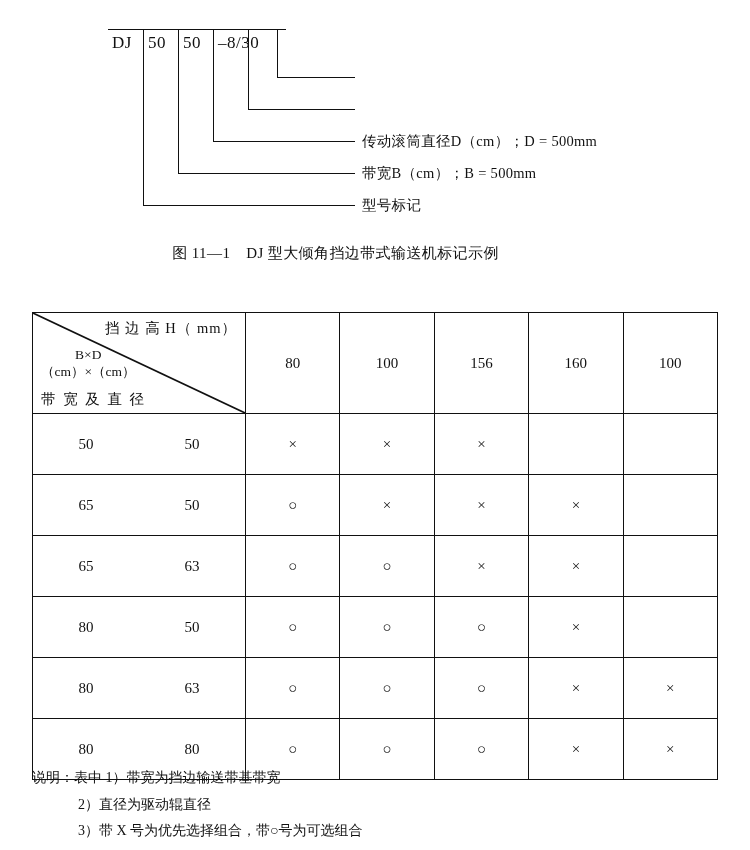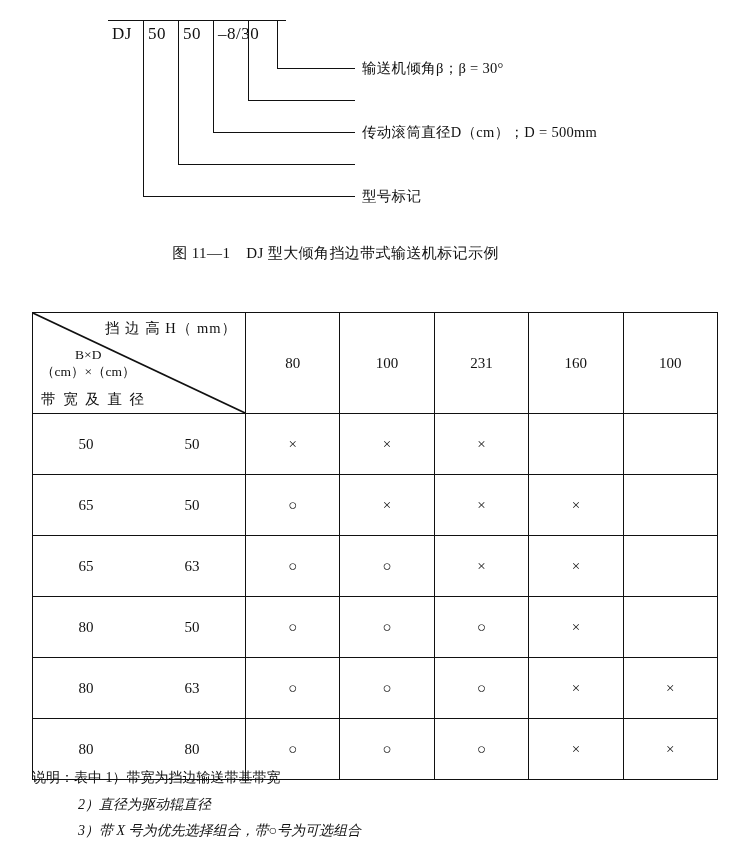--- a/index.html
+++ b/index.html
@@ -13,21 +13,21 @@
     font-family: "Liberation Serif", serif;
     color: #111;
     position: relative;
     overflow: hidden;
   }
 
   
   #diagram {
     position: absolute;
     left: 0;
-    top: 0;
+    top: 9px;
     width: 750px;
     height: 230px;
   }
   .code-token {
     position: absolute;
     font-family: "Liberation Serif", serif;
     font-size: 17px;
     letter-spacing: 0.5px;
     color: #111;
     white-space: nowrap;
@@ -173,48 +173,47 @@
     width: 690px;
     font-size: 14px;
     line-height: 1.9;
     color: #111;
   }
   #notes div {
     white-space: nowrap;
   }
   .note-indent {
     padding-left: 46px;
-    font-style: italic;
   }
 </style>
 </head>
 <body>
 
 <div id="diagram">
 
   <div class="overline" style="left:108px; top:20px; width:178px;"></div>
 
   <span class="code-token" id="tok-dj">DJ</span>
   <span class="code-token" id="tok-b">50</span>
   <span class="code-token" id="tok-d">50</span>
   <span class="code-token" id="tok-hb">–8/30</span>
 
   <div class="vline" style="left:277px; top:20px; height:48px;"></div>
   <div class="hline" style="left:277px; top:68px; width:78px;"></div>
-  <span class="leader-label" style="left:362px; top:59px;">输送机倾角β；β = 30°</span>
 
   <div class="vline" style="left:248px; top:20px; height:80px;"></div>
   <div class="hline" style="left:248px; top:100px; width:107px;"></div>
 
   <div class="vline" style="left:213px; top:20px; height:112px;"></div>
   <div class="hline" style="left:213px; top:132px; width:142px;"></div>
   <span class="leader-label" style="left:362px; top:123px;">传动滚筒直径D（cm）；D = 500mm</span>
 
   <div class="vline" style="left:178px; top:20px; height:144px;"></div>
   <div class="hline" style="left:178px; top:164px; width:177px;"></div>
+  <span class="leader-label" style="left:362px; top:155px;">带宽B（cm）；B = 500mm</span>
 
   <div class="vline" style="left:143px; top:20px; height:176px;"></div>
   <div class="hline" style="left:143px; top:196px; width:212px;"></div>
   <span class="leader-label" style="left:362px; top:187px;">型号标记</span>
 </div>
 
 <div id="captions">
   <p class="caption-line">
     <span class="caption-num">图 11—1</span><span>DJ 型大倾角挡边带式输送机标记示例</span>
   </p>
@@ -232,21 +231,21 @@
             <span class="corner-top">挡 边 高 H（ mm）</span>
             <span class="corner-mid">
               <span>B×D</span><br>
               <span>（cm）×（cm）</span>
             </span>
             <span class="corner-bot">带 宽 及 直 径</span>
           </div>
         </td>
         <td>80</td>
         <td>100</td>
-        <td>231</td>
+        <td>156</td>
         <td>160</td>
         <td>100</td>
       </tr>
 
       <tr>
         <td class="bd-cell">
           <div class="bd-inner">
             <span>50</span>
             <span>50</span>
           </div>

